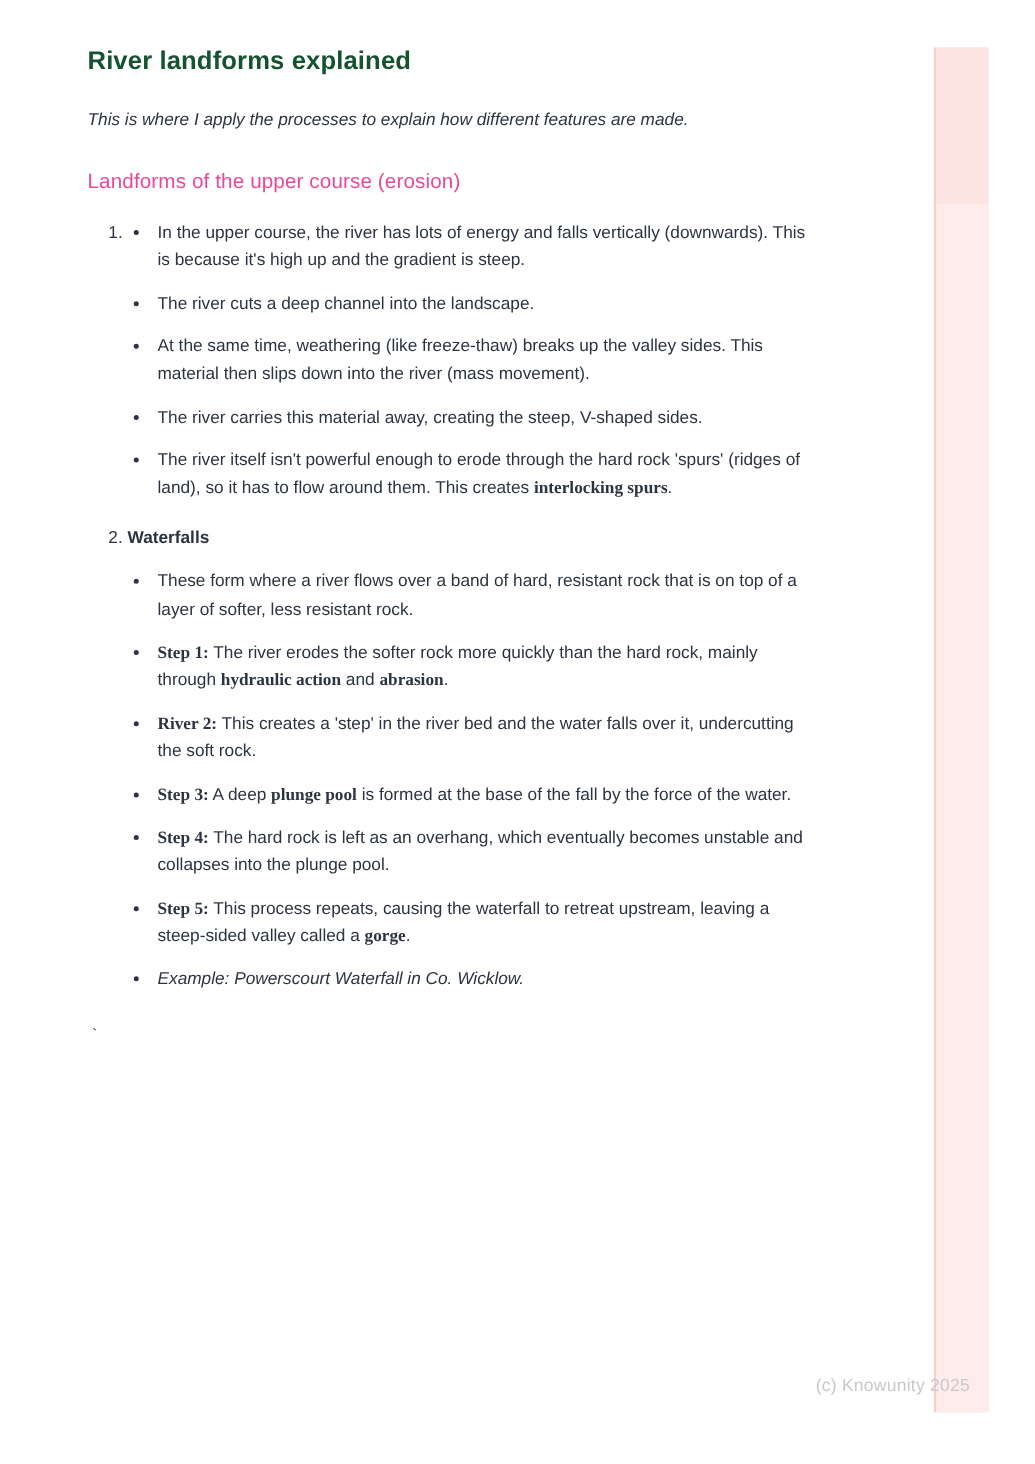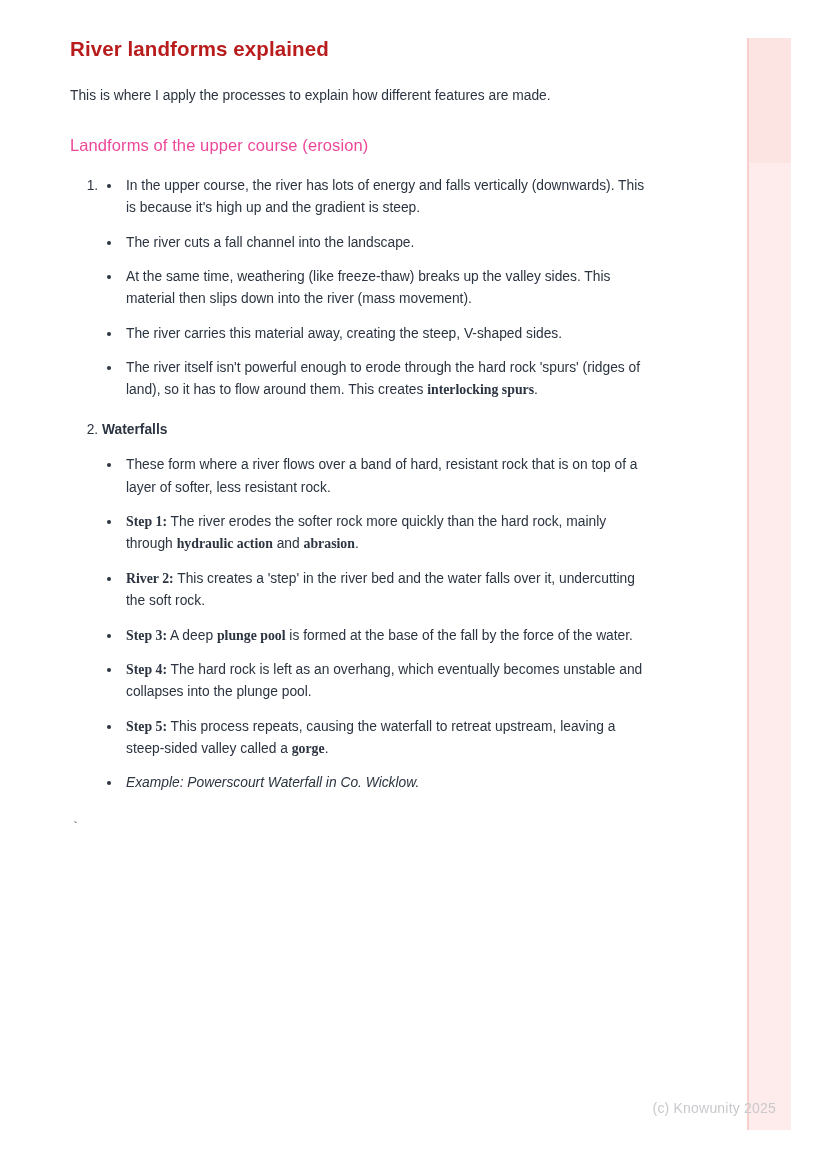--- a/index.html
+++ b/index.html
@@ -48,29 +48,30 @@
   .content {
     position: absolute;
     left: 70px;
     top: 36px;
     width: 580px;
   }
   h1.doc-title {
     font-size: 20.5px;
     line-height: 1.3;
     font-weight: bold;
-    color: #b91c1c;
+    color: #14532d;
     margin: 0 0 22px 0;
     letter-spacing: 0.1px;
   }
   p.intro {
     font-size: 13.8px;
     line-height: 1.55;
     margin: 0 0 30px 0;
     color: #2b3440;
+    font-style: italic;
   }
   h2.section-title {
     font-size: 16.5px;
     font-weight: normal;
     color: #ec4899;
     margin: 0 0 20px 0;
     letter-spacing: 0.1px;
   }
   ol.outer {
     margin: 0;
@@ -136,21 +137,21 @@
 
     <p class="intro">This is where I apply the processes to explain how different features are made.</p>
 
     <h2 class="section-title">Landforms of the upper course (erosion)</h2>
 
     <ol class="outer">
 
       <li>
         <ul class="inner">
           <li>In the upper course, the river has lots of energy and falls vertically (downwards). This is because it's high up and the gradient is steep.</li>
-          <li>The river cuts a fall channel into the landscape.</li>
+          <li>The river cuts a deep channel into the landscape.</li>
           <li>At the same time, weathering (like freeze-thaw) breaks up the valley sides. This material then slips down into the river (mass movement).</li>
           <li>The river carries this material away, creating the steep, V-shaped sides.</li>
           <li>The river itself isn't powerful enough to erode through the hard rock 'spurs' (ridges of land), so it has to flow around them. This creates <b>interlocking spurs</b>.</li>
         </ul>
       </li>
 
       <li>
         <span class="li-head">Waterfalls</span>
         <ul class="inner">
           <li>These form where a river flows over a band of hard, resistant rock that is on top of a layer of softer, less resistant rock.</li>

